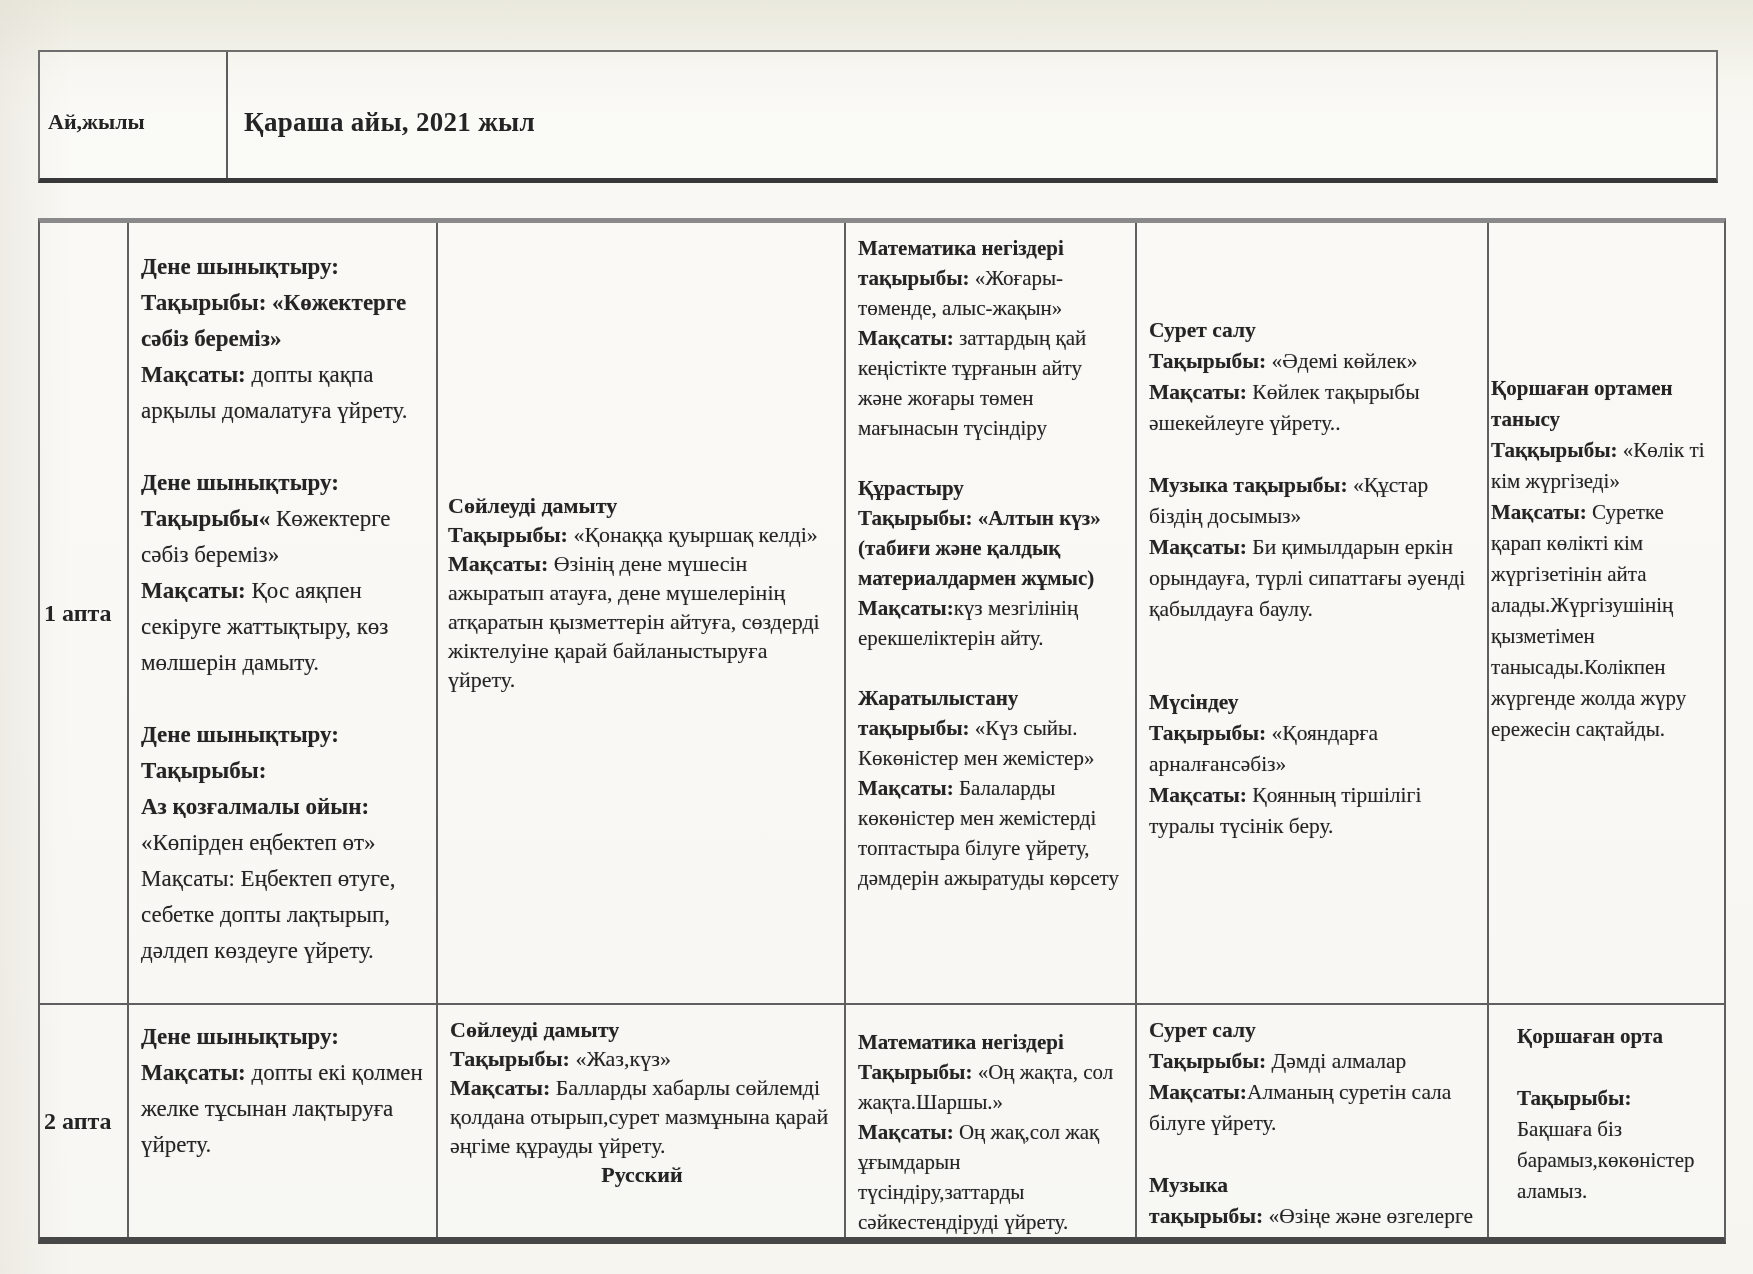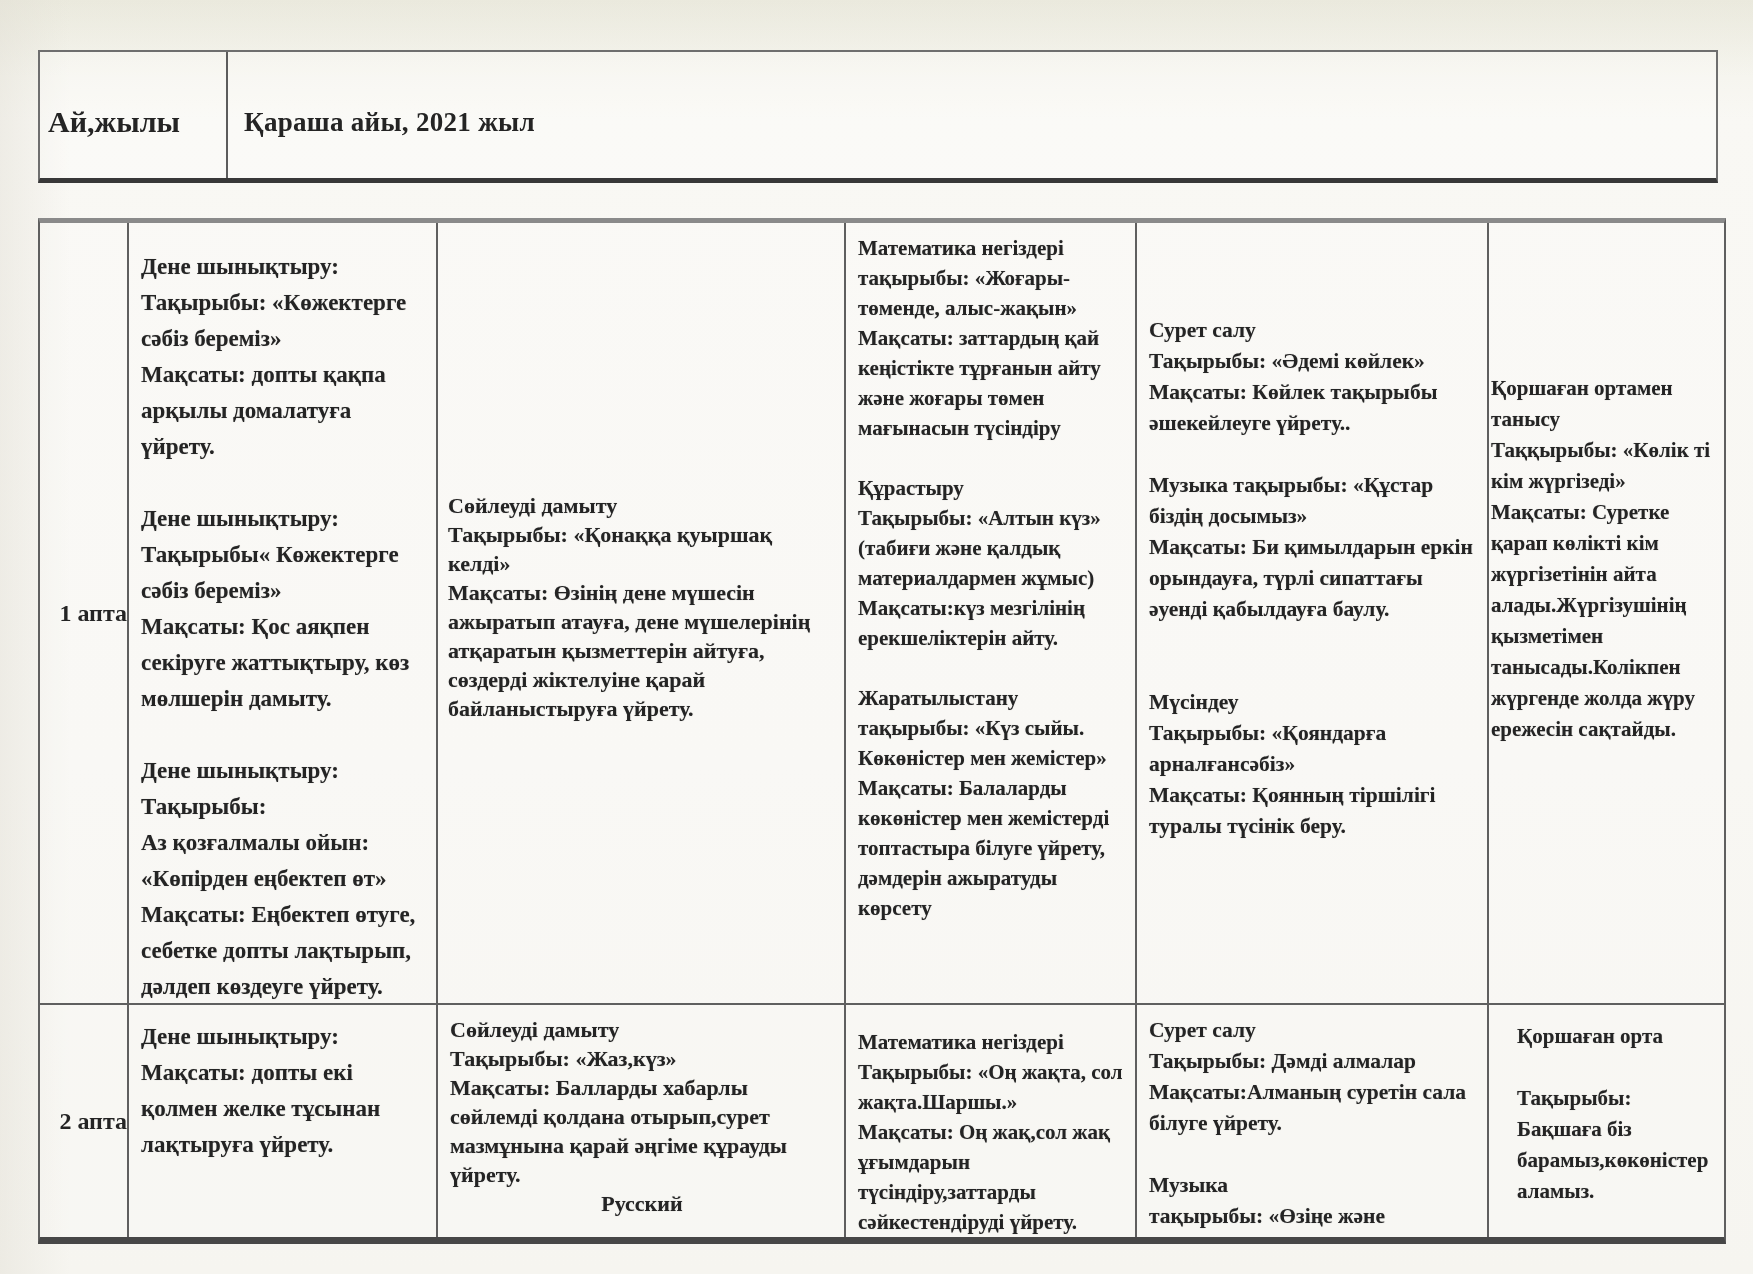--- a/index.html
+++ b/index.html
@@ -18,45 +18,45 @@
       linear-gradient(180deg,rgba(214,216,186,.25),rgba(255,255,255,0) 120px);
   }
   
   .header-table{
     position:absolute;left:38px;top:50px;width:1676px;height:126px;
     border:2px solid #6e6e6e;border-bottom:5px solid #383838;
     display:flex;background:rgba(255,255,255,.25);
   }
   .h-cell{display:flex;align-items:center;padding-top:14px;}
   .h-label{width:178px;border-right:2px solid #5c5c5c;padding-left:8px;
-    font-weight:700;font-size:30px;}
+    font-weight:700;font-size:22px;}
   .h-value{flex:1;padding-left:16px;font-weight:700;font-size:27px;letter-spacing:.3px;}
   
   .main-table{
     position:absolute;left:38px;top:218px;width:1684px;
     display:grid;
     grid-template-columns:89px 309px 408px 291px 352px 235px;
     grid-template-rows:782px 232px;
     border:2px solid #5f5f5f;
     border-top:5px solid #8a8a8a;
     border-bottom:7px solid #474747;
     background:rgba(255,255,255,.2);
   }
   .cell{
     border-right:2px solid #5f5f5f;border-bottom:2px solid #5f5f5f;
     box-sizing:border-box;overflow:hidden;
   }
   .cell.lastcol{border-right:none;}
   .cell.lastrow{border-bottom:none;}
   .wk{display:flex;align-items:center;padding-left:4px;
-    font-weight:700;font-size:24px;white-space:nowrap;justify-content:flex-end;}
+    font-weight:700;font-size:24px;white-space:nowrap;}
   .para{margin:0;text-shadow:0 0 1px rgba(70,70,70,.35);}
   .para.center{text-align:center;}
   .b{font-weight:700;}
-  .n{font-weight:700;}
+  .n{font-weight:400;}
   
   .f1{font-size:23px;line-height:36px;}
   .f2{font-size:22px;line-height:29px;}
   .f3{font-size:21px;line-height:30px;}
   .f4{font-size:21.5px;line-height:31px;}
   .f5{font-size:21px;line-height:31px;}
   
   .r1c1{padding:26px 8px 0 12px;}
   .r1c2{padding:268px 10px 0 10px;}
   .r1c3{padding:10px 8px 0 12px;}

